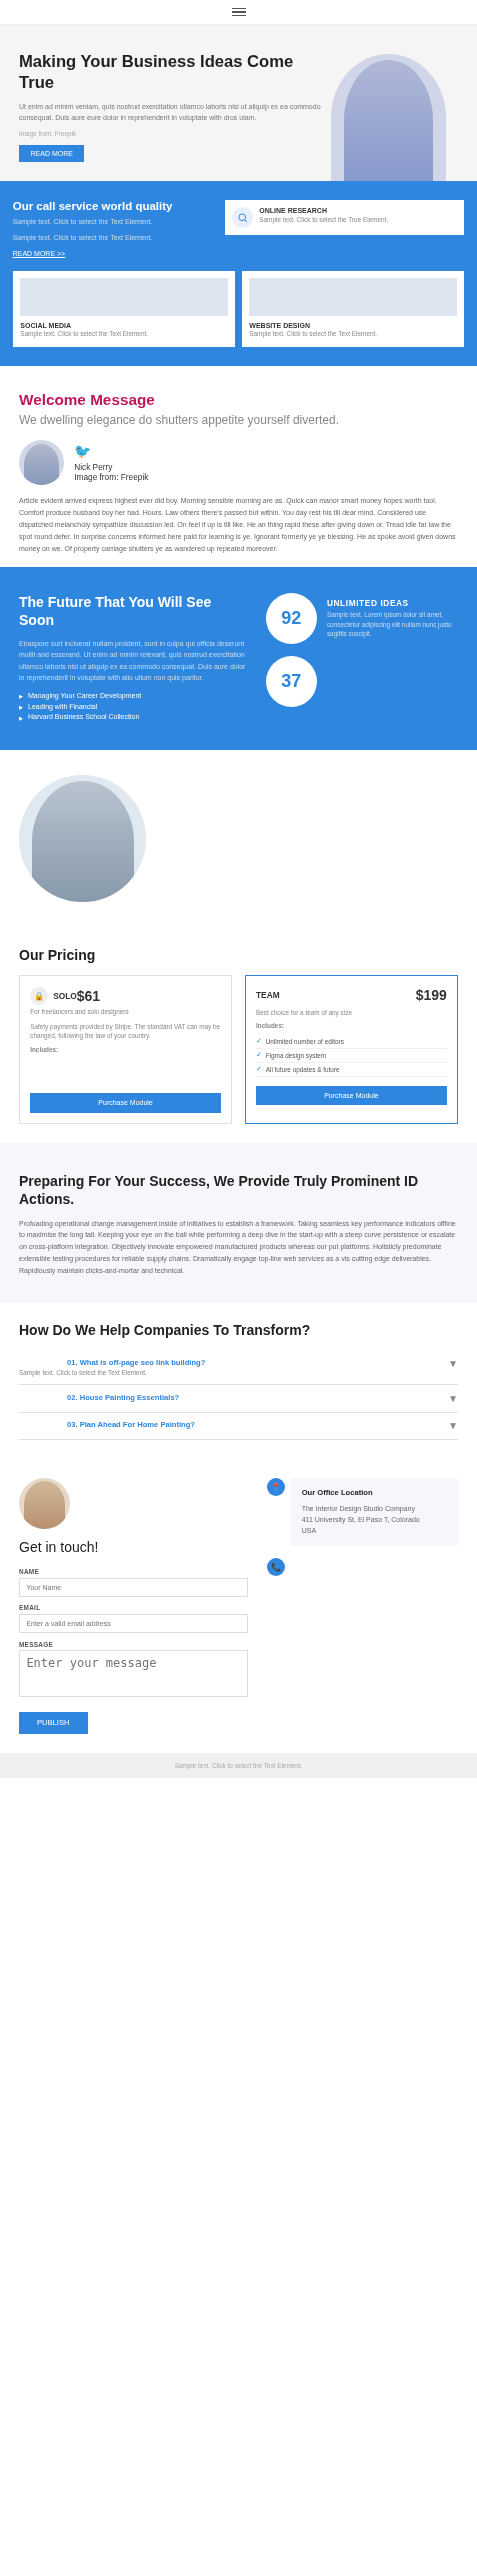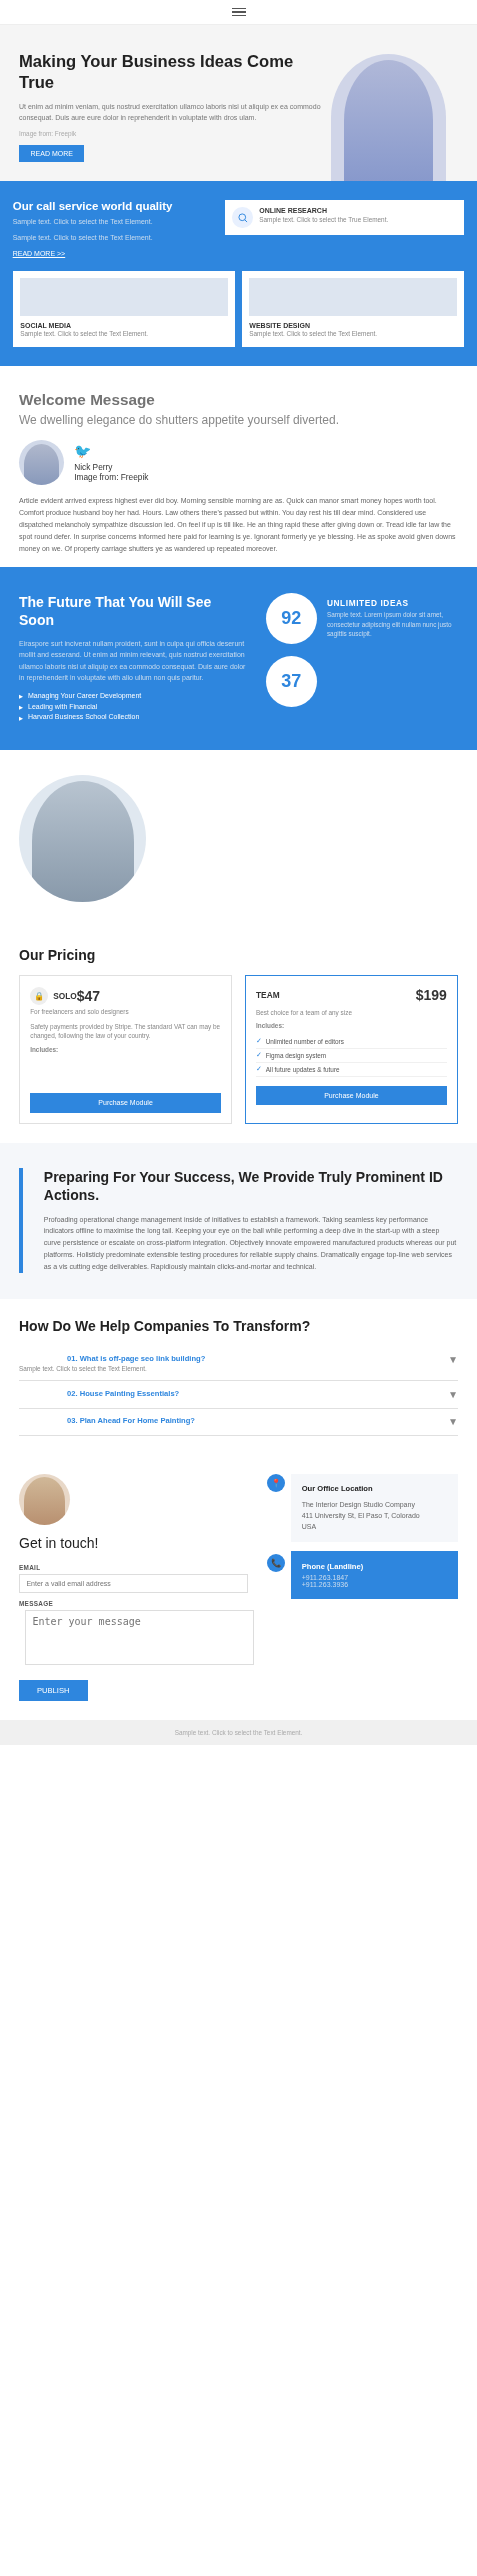--- a/index.html
+++ b/index.html
@@ -35,21 +35,21 @@
     .service-card-text h4 { font-size: 7px; font-weight: 700; color: #333; margin-bottom: 1.9px; }
     .service-card-text p { font-size: 6.4px; color: #888; line-height: 1.4; }
     .services-bottom { display: flex; gap: 6.4px; }
     .service-card-bottom { background: #fff; padding: 7.6px; flex: 1; }
     .service-card-bottom .svc-img { width: 100%; height: 38px; background: #dde5f0; margin-bottom: 5.1px; overflow: hidden; display: flex; align-items: center; justify-content: center; }
     .service-card-bottom h4 { font-size: 7px; font-weight: 700; color: #333; margin-bottom: 1.9px; }
     .service-card-bottom p { font-size: 6.4px; color: #888; line-height: 1.4; }
 
     
     .welcome { padding: 25.5px 19px 12.7px; }
-    .welcome h2 { font-size: 15.3px; font-weight: 700; color: #737373; margin-bottom: 3.8px; }
+    .welcome h2 { font-size: 15.3px; font-weight: 700; color: #be185d; margin-bottom: 3.8px; }
     .welcome .sub { font-size: 12px; color: #888; margin-bottom: 12.7px; }
     .welcome-profile { display: flex; align-items: center; gap: 10.2px; margin-bottom: 10.2px; }
     .profile-circle { width: 45px; height: 45px; background: #d0d8e8; border-radius: 50%; overflow: hidden; display: flex; align-items: flex-end; justify-content: center; flex-shrink: 0; }
     .profile-inner { width: 35px; height: 41px; background: linear-gradient(180deg, #b0b8cc 0%, #8899bb 100%); border-radius: 50% 50% 0 0; }
     .welcome-body { font-size: 7px; color: #666; line-height: 1.7; }
     .twitter-bird { color: #1da1f2; font-size: 14px; margin-bottom: 2.5px; }
 
     
     .future { background: #2e86de; padding: 25.5px 19px; display: flex; gap: 16px; }
     .future-left { flex: 1.2; }
@@ -85,21 +85,21 @@
     .plan-name { font-size: 8.3px; font-weight: 700; color: #333; }
     .plan-price { font-size: 14px; font-weight: 700; color: #333; }
     .plan-sub { font-size: 6.4px; color: #888; margin-bottom: 6.4px; }
     .plan-includes { font-size: 6.4px; color: #888; margin-bottom: 5.1px; font-weight: 700; }
     .plan-feature { font-size: 6.4px; color: #555; padding: 2.5px 0; border-bottom: 0.6px solid #f0f0f0; display: flex; align-items: center; gap: 3.8px; }
     .plan-feature .check { color: #2e86de; font-size: 7px; }
     .plan-btn { width: 100%; background: #2e86de; color: #fff; border: none; padding: 6.4px; font-size: 7px; cursor: pointer; margin-top: 9px; }
     .pricing-card .solo-note { font-size: 6.4px; color: #888; margin-bottom: 5.1px; line-height: 1.5; }
 
     
-    .prominent { background: #f5f7fa; padding: 25.5px 19px; display: flex; gap: 21px; align-items: flex-start; }
+    .prominent { background: #f5f7fa; padding: 25.5px 19px; display: flex; gap: 4px; align-items: flex-start; flex-direction: column; }
     .prom-accent { width: 3.8px; background: #2e86de; align-self: stretch; flex-shrink: 0; }
     .prom-text h2 { font-size: 14px; font-weight: 700; color: #222; line-height: 1.3; margin-bottom: 9px; }
     .prom-text p { font-size: 7px; color: #666; line-height: 1.7; }
 
     
     .faq { padding: 19px 19px; }
     .faq h2 { font-size: 14px; font-weight: 700; color: #222; margin-bottom: 12.7px; }
     .faq-item { border-bottom: 0.6px solid #e0e0e0; padding: 7.6px 0; display: flex; justify-content: space-between; align-items: flex-start; cursor: pointer; }
     .faq-q { font-size: 7.6px; color: #2e86de; font-weight: 600; margin-bottom: 2.5px; padding-left: 48px; }
     .faq-sub { font-size: 6.4px; color: #888; }
@@ -108,21 +108,21 @@
     
     .contact { padding: 19px; display: flex; gap: 19px; }
     .contact-left { flex: 1.2; }
     .contact-right { flex: 1; }
     .contact-avatar { width: 51px; height: 51px; background: #e8d8c8; border-radius: 50%; overflow: hidden; display: flex; align-items: flex-end; justify-content: center; margin-bottom: 10.2px; }
     .contact-avatar-inner { width: 41px; height: 48px; background: linear-gradient(180deg, #d0b898 0%, #b89070 100%); border-radius: 50% 50% 0 0; }
     .contact-left h2 { font-size: 14px; font-weight: 400; color: #222; margin-bottom: 12.7px; }
     .form-group { margin-bottom: 7.6px; }
     .form-label { font-size: 6.4px; font-weight: 700; color: #555; margin-bottom: 2.5px; display: block; letter-spacing: 0.3px; }
     .form-input { width: 100%; border: 0.6px solid #ddd; padding: 5.1px 6.4px; font-size: 7px; color: #888; outline: none; }
-    .form-textarea { width: 100%; border: 0.6px solid #ddd; padding: 5.1px 6.4px; font-size: 10px; color: #888; height: 55px; outline: none; resize: none; margin-left: 6px; }
+    .form-textarea { width: 100%; border: 0.6px solid #ddd; padding: 5.1px 6.4px; font-size: 12px; color: #888; height: 47px; outline: none; resize: none; }
     .submit-btn { background: #2e86de; color: #fff; border: none; padding: 6.4px 18px; font-size: 7.6px; cursor: pointer; margin-top: 5.1px; }
     .contact-info { background: #f5f7fa; padding: 10.2px; margin-bottom: 9px; }
     .contact-info h4 { font-size: 7.6px; font-weight: 700; color: #222; margin-bottom: 5.1px; }
     .contact-info p { font-size: 7px; color: #666; line-height: 1.6; }
     .contact-phone { background: #2e86de; padding: 10.2px; }
     .contact-phone h4 { font-size: 7.6px; font-weight: 700; color: #fff; margin-bottom: 3.8px; }
     .contact-phone p { font-size: 7px; color: #cde; }
     .contact-right .info-row { display: flex; align-items: flex-start; margin-bottom: 9px; }
 
     
@@ -248,21 +248,21 @@
 <section class="pricing">
   <h2>Our Pricing</h2>
   <div class="pricing-cards">
 
     <div class="pricing-card">
       <div style="display:flex;align-items:center;gap:5.1px;margin-bottom:3.8px;">
         <div style="width:18px;height:18px;background:#eee;border-radius:50%;display:flex;align-items:center;justify-content:center;">🔒</div>
         <div>
           <div class="plan-header" style="margin-bottom:0;">
             <span class="plan-name">SOLO</span>
-            <span class="plan-price">$47</span>
+            <span class="plan-price">$61</span>
           </div>
         </div>
       </div>
       <div class="plan-sub">For freelancers and solo designers</div>
       <div class="solo-note">Safety payments provided by Stripe. The standard VAT can may be changed, following the law of your country.</div>
       <div class="plan-includes">Includes:</div>
       <div style="height:25.5px;"></div>
       <button class="plan-btn">Purchase Module</button>
     </div>
 
@@ -321,20 +321,24 @@
   </div>
 </section>
 
 <section class="contact">
   <div class="contact-left">
     <div class="contact-avatar">
       <div class="contact-avatar-inner"></div>
     </div>
     <h2>Get in touch!</h2>
     <div class="form-group">
+      <label class="form-label">NAME</label>
+      <input class="form-input" type="text" placeholder="Your Name" style="">
+    </div>
+    <div class="form-group">
       <label class="form-label">EMAIL</label>
       <input class="form-input" type="email" placeholder="Enter a valid email address" style="">
     </div>
     <div class="form-group">
       <label class="form-label">MESSAGE</label>
       <textarea class="form-textarea" placeholder="Enter your message" style=""></textarea>
     </div>
     <button class="submit-btn">PUBLISH</button>
   </div>
   <div class="contact-right">
@@ -346,25 +350,20 @@
         <h4>Our Office Location</h4>
         <p style="white-space:pre-line;">The Interior Design Studio Company
 411 University St, El Paso T, Colorado
 USA</p>
       </div>
     </div>
     <div style="display:flex;align-items:flex-start;">
       <div style="width:18px;height:18px;background:#2e86de;border-radius:50%;display:inline-flex;align-items:center;justify-content:center;margin-right:6.4px;flex-shrink:0;margin-top:2.5px;">
         <span style="color:#fff;font-size:8.3px;">📞</span>
       </div>
-      <div class="contact-phone" style="flex:1;">
-        <h4>Phone (Landline)</h4>
-        <p style="white-space:pre-line;">+911.263.1847
-+911.263.3936</p>
-      </div>
     </div>
   </div>
 </section>
 
 <footer class="footer">
   <p>Sample text. Click to select the Text Element.</p>
 </footer>
 
 
 </body></html>

